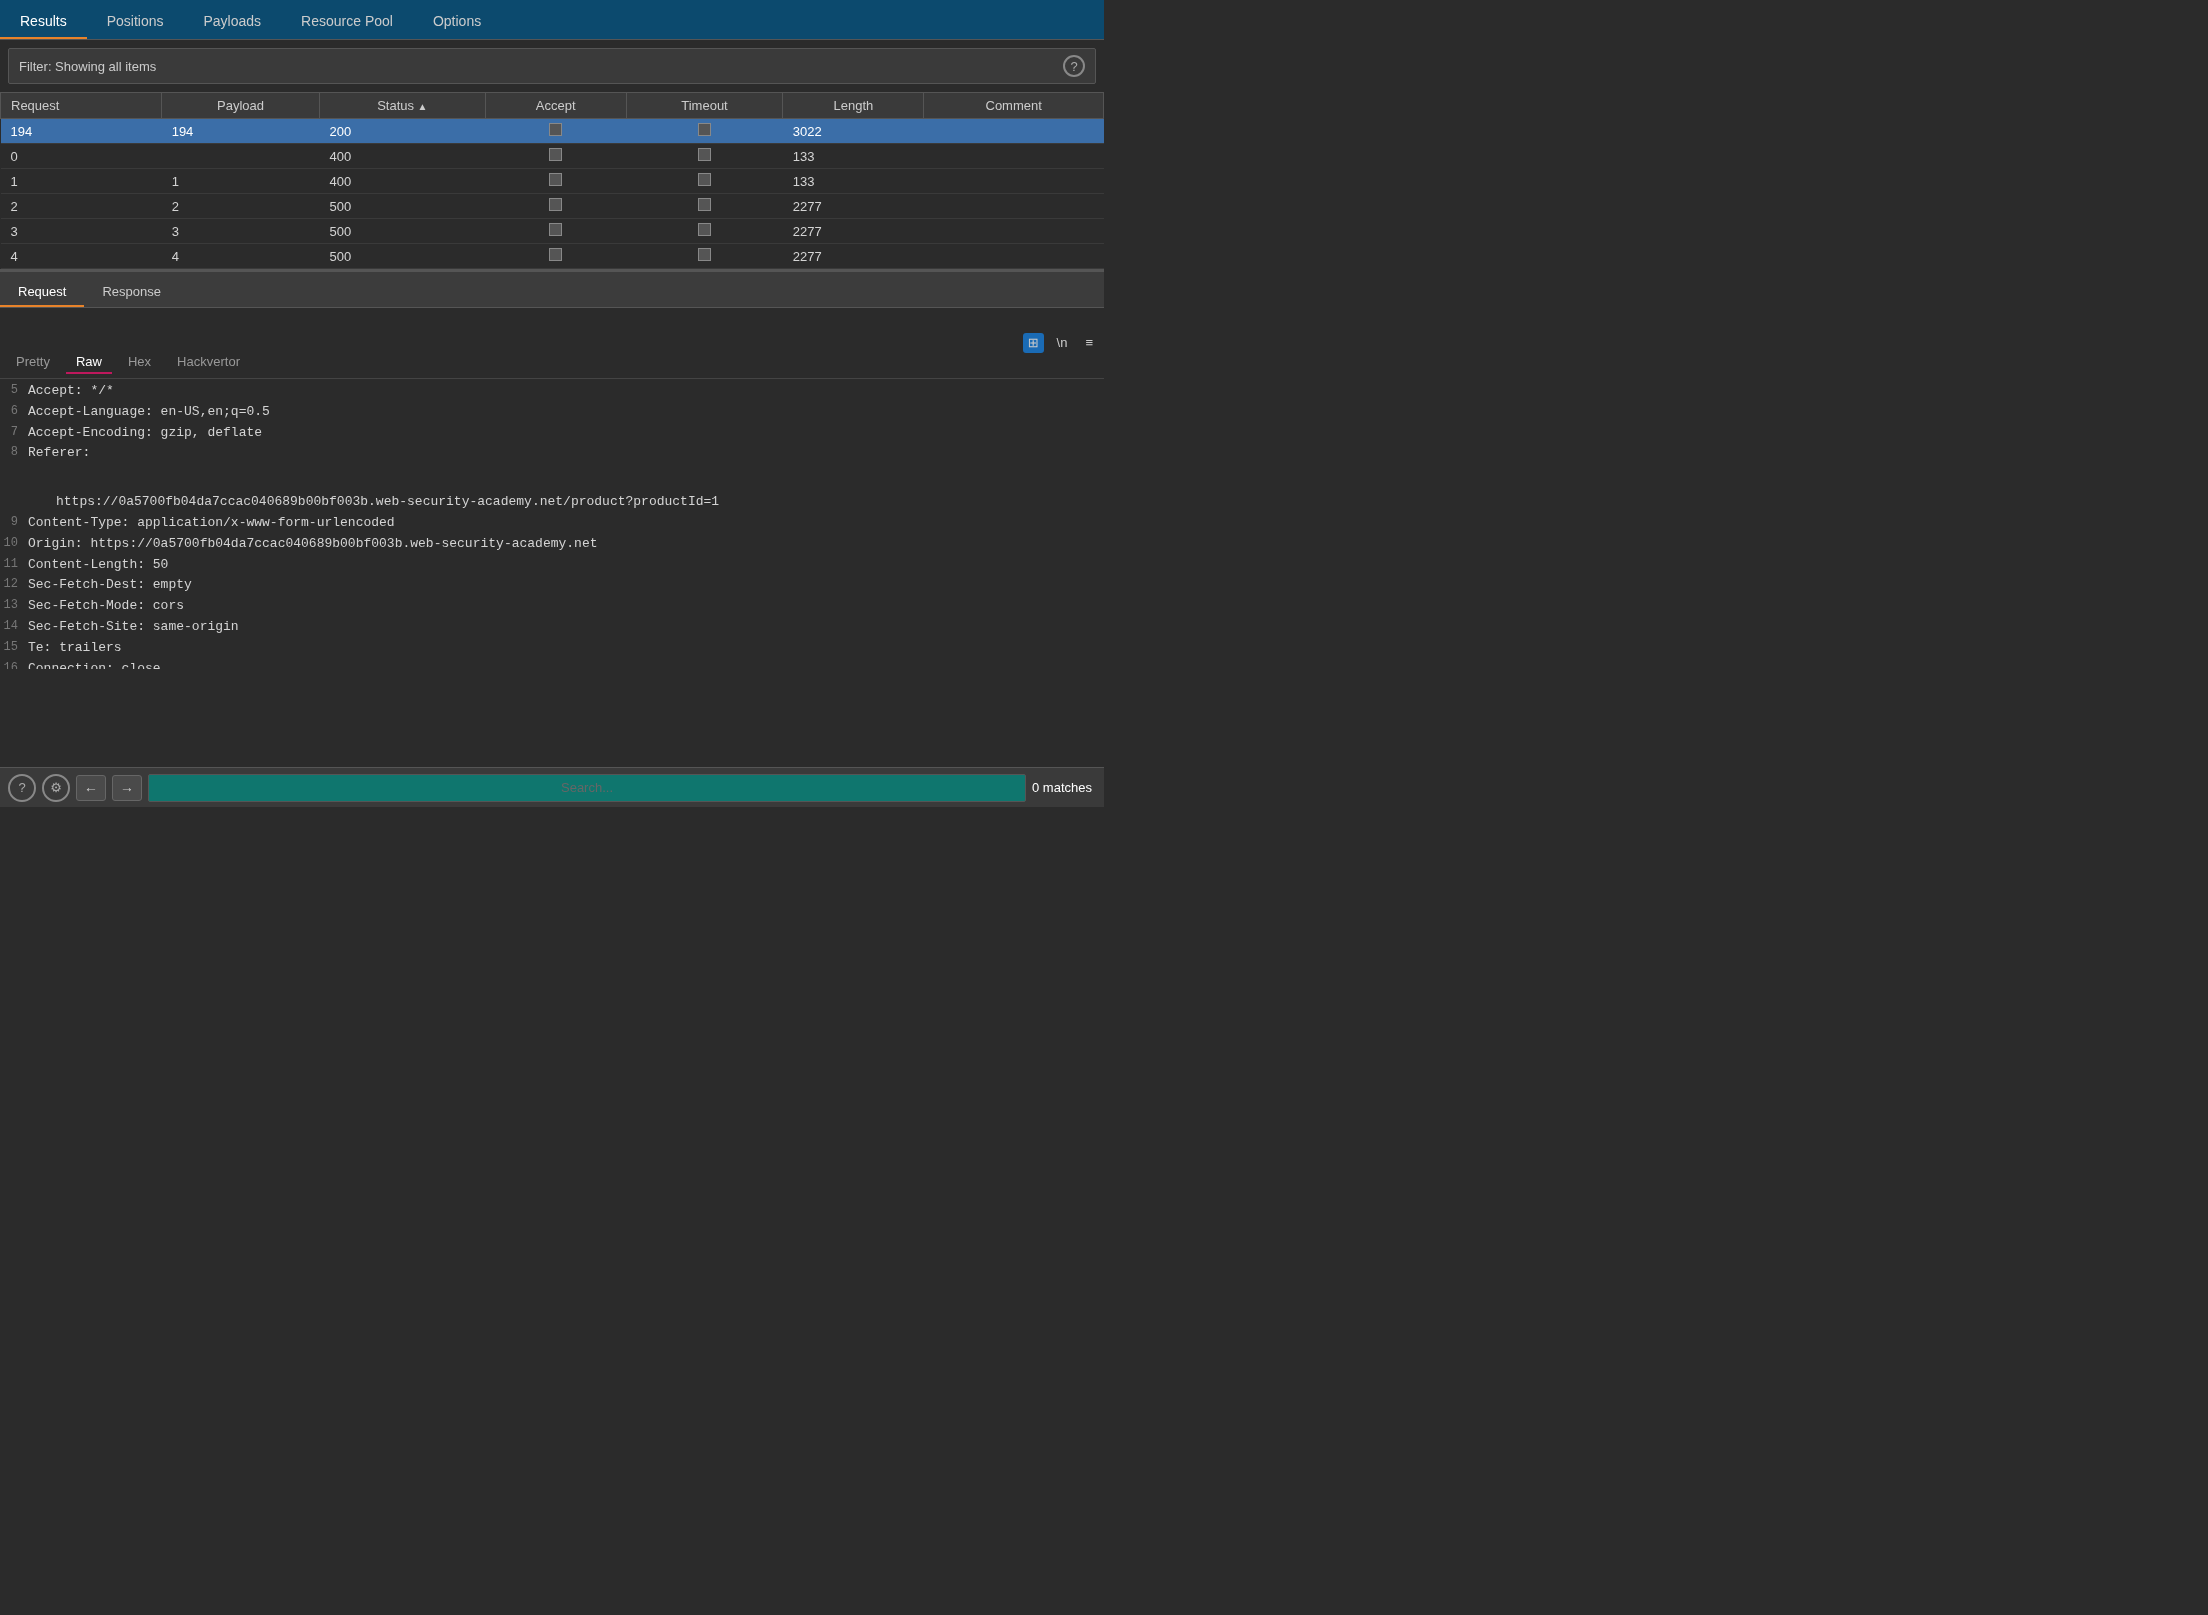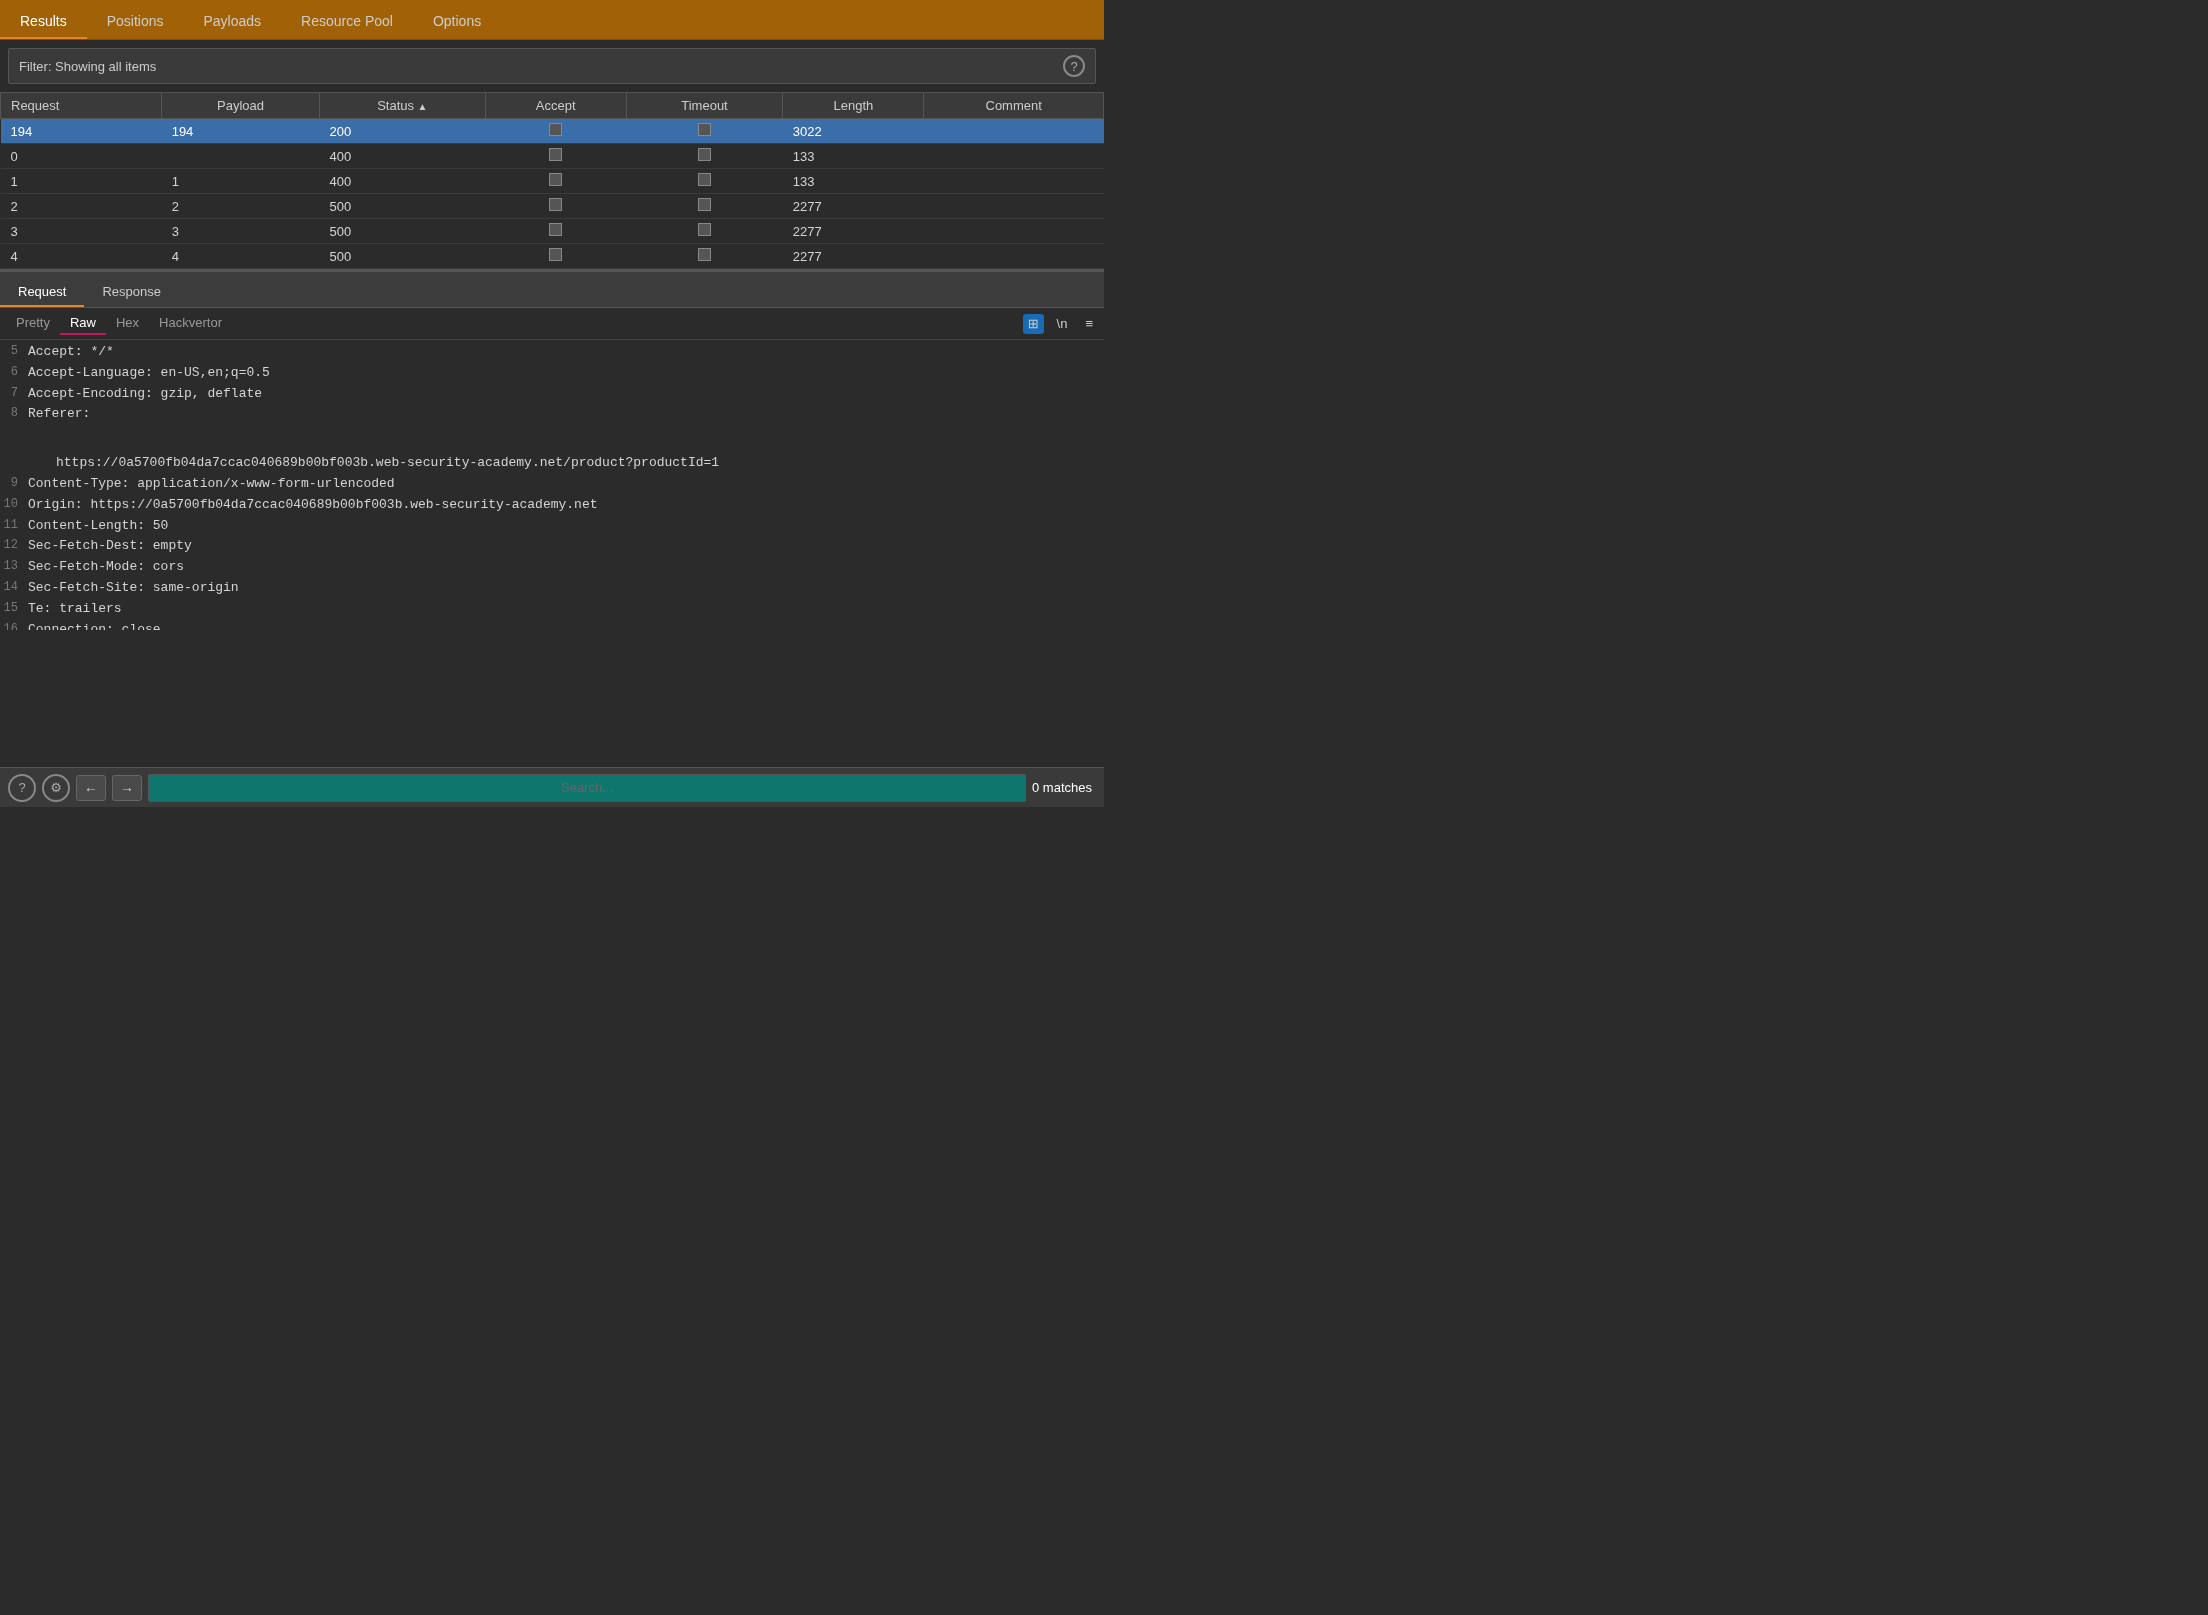--- a/index.html
+++ b/index.html
@@ -9,21 +9,21 @@
       font-family: 'Courier New', Courier, monospace;
       font-size: 14px;
       width: 1104px;
       height: 807px;
       overflow: hidden;
     }
 
     
     .top-tabs {
       display: flex;
-      background: #a16207;
+      background: #0c4a6e;
       border-bottom: 1px solid #555;
       height: 40px;
       align-items: flex-end;
     }
     .top-tab {
       padding: 8px 20px;
       cursor: pointer;
       color: #ccc;
       font-family: Arial, sans-serif;
       font-size: 14px;
@@ -139,22 +139,23 @@
     .sub-tabs {
       display: flex;
       align-items: center;
       background: #2b2b2b;
       padding: 4px 6px;
       border-bottom: 1px solid #444;
       justify-content: space-between;
     }
     .sub-tabs-left {
       display: flex;
-      gap: 0;
+      gap: 6px;
       align-items: flex-start;
+      margin-top: 39px;
     }
     .sub-tab {
       padding: 3px 10px;
       cursor: pointer;
       color: #999;
       font-family: Arial, sans-serif;
       font-size: 13px;
       border-bottom: 2px solid transparent;
     }
     .sub-tab.active {

